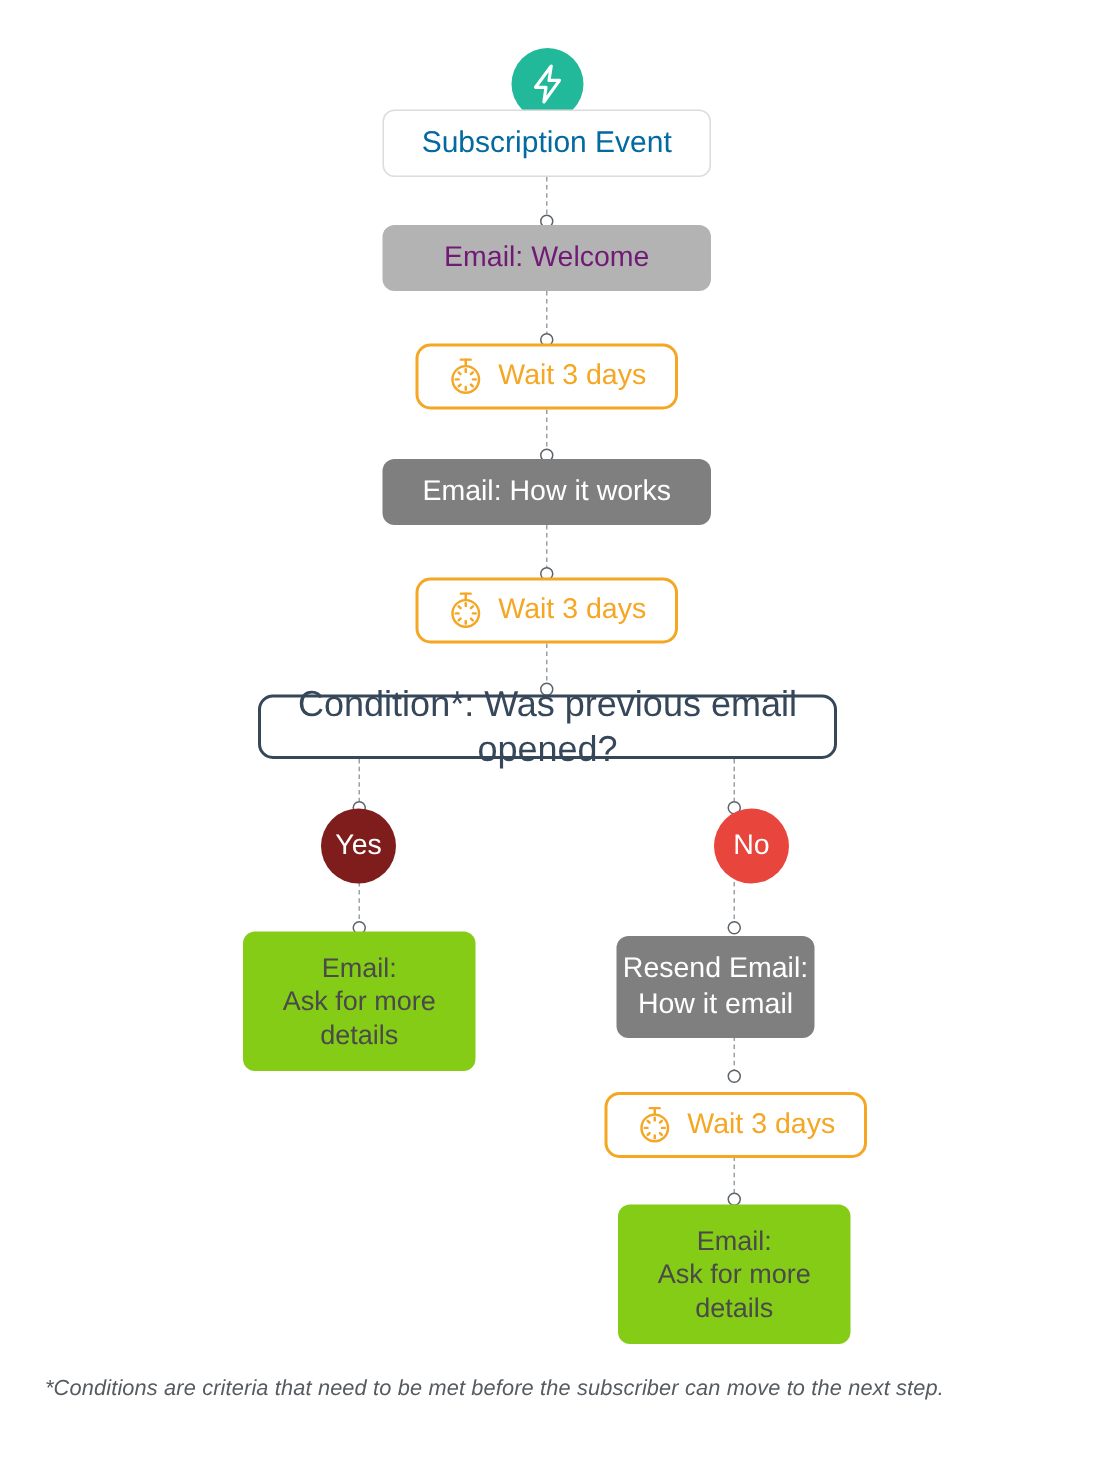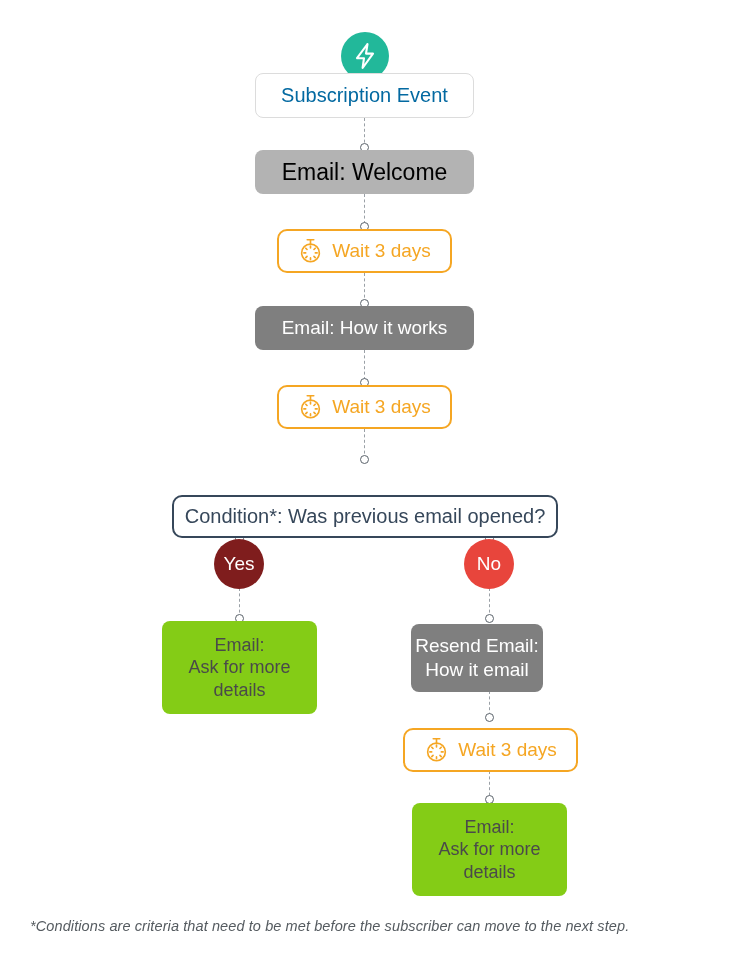--- a/index.html
+++ b/index.html
@@ -50,22 +50,22 @@
     background: #ffffff;
     border: 1px solid #dcdcdc;
     color: #0369a1;
     font-size: 20px;
     border-radius: 8px;
   }
 
   
   .node-email-mid {
     background: #b3b3b3;
-    color: #000000;
-    font-size: 23px;
+    color: #701a75;
+    font-size: 19px;
     border-radius: 8px;
   }
   .node-email-dark {
     background: #7f7f7f;
     color: #ffffff;
     font-size: 19px;
     border-radius: 8px;
   }
   .node-email-light {
     background: #84cc16;
@@ -83,23 +83,22 @@
     border-radius: 10px;
     gap: 9px;
     padding: 8px 14px;
   }
 
   
   .node-condition {
     background: #ffffff;
     border: 2px solid #36475a;
     color: #36475a;
-    font-size: 20px;
+    font-size: 24px;
     border-radius: 10px;
-    margin-top: 32px;
   }
 
   
   .branch-circle {
     position: absolute;
     border-radius: 50%;
     display: flex;
     align-items: center;
     justify-content: center;
     color: #ffffff;
@@ -230,21 +229,21 @@
   </div>
 
   <div class="node node-condition" style="left:172px; top:463px; width:386px; height:43px;">
     <span>Condition*: Was previous email opened?</span>
   </div>
 
   <div class="branch-circle branch-yes" style="left:214px; top:539px; width:50px; height:50px;">
     <span>Yes</span>
   </div>
 
-  <div class="branch-circle branch-no" style="left:464px; top:539px; width:50px; height:50px;">
+  <div class="branch-circle branch-no" style="left:476px; top:539px; width:50px; height:50px;">
     <span>No</span>
   </div>
 
   <div class="node node-email-light" style="left:162px; top:621px; width:155px; height:93px; flex-direction:column;">
     <span>Email:</span>
     <span>Ask for more</span>
     <span>details</span>
   </div>
 
   <div class="node node-email-dark" style="left:411px; top:624px; width:132px; height:68px; flex-direction:column;">

